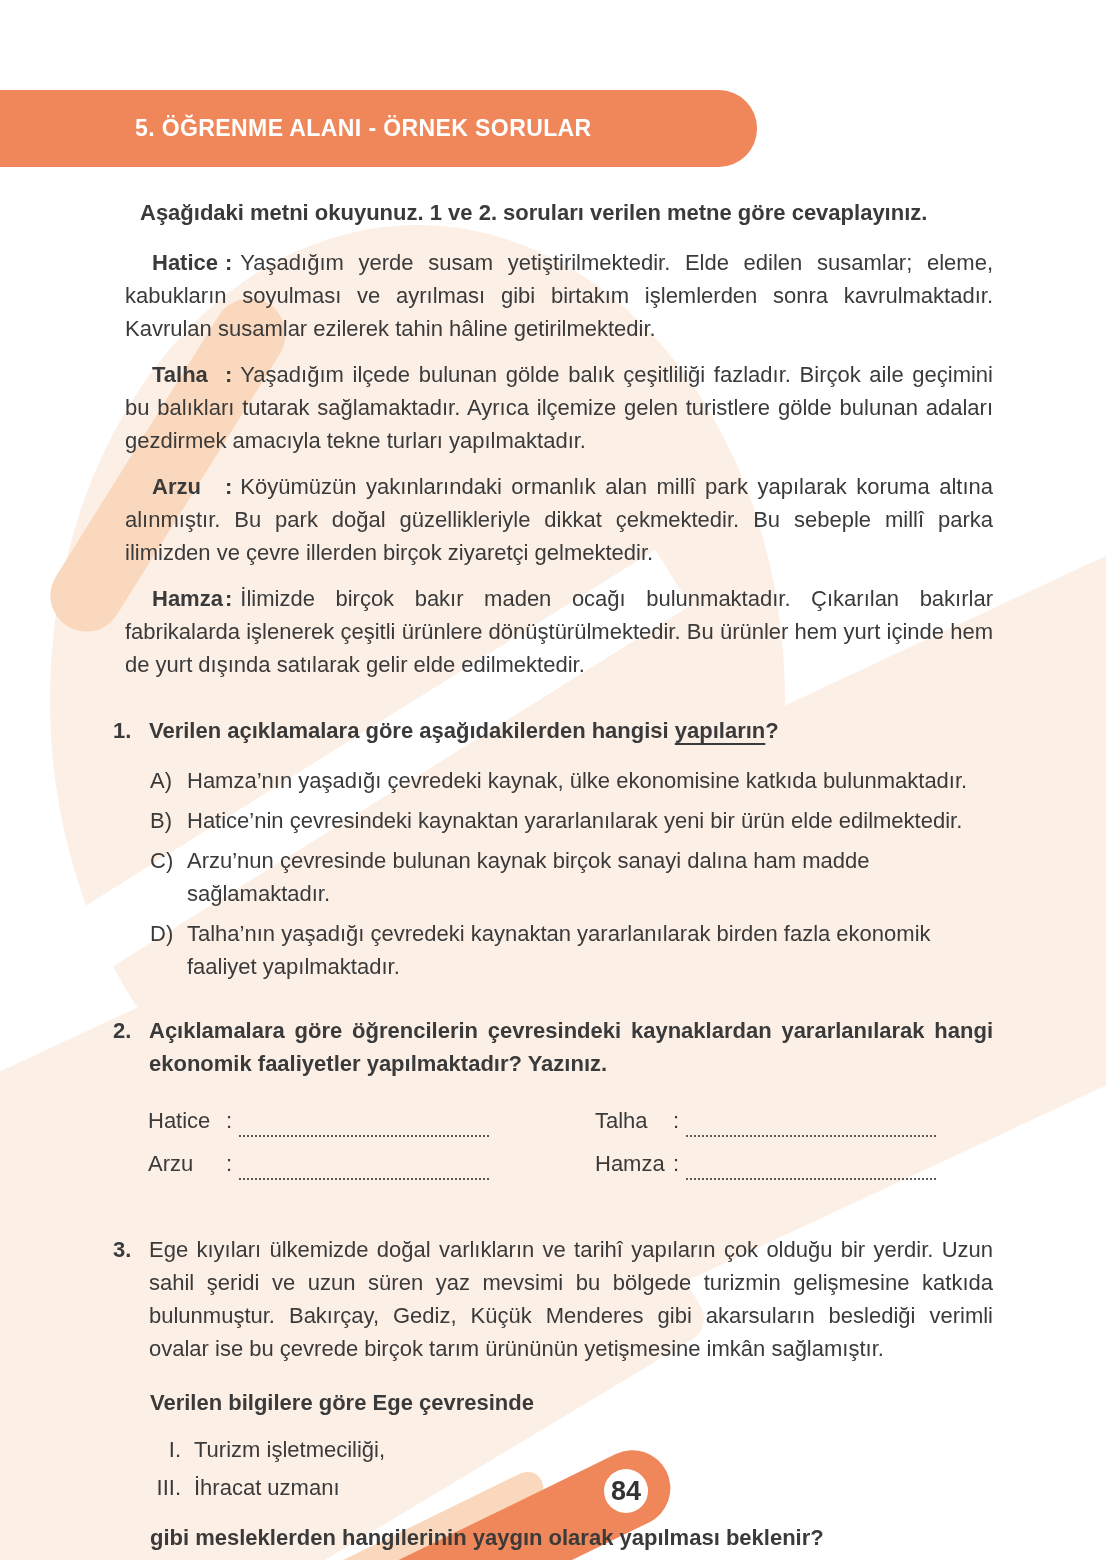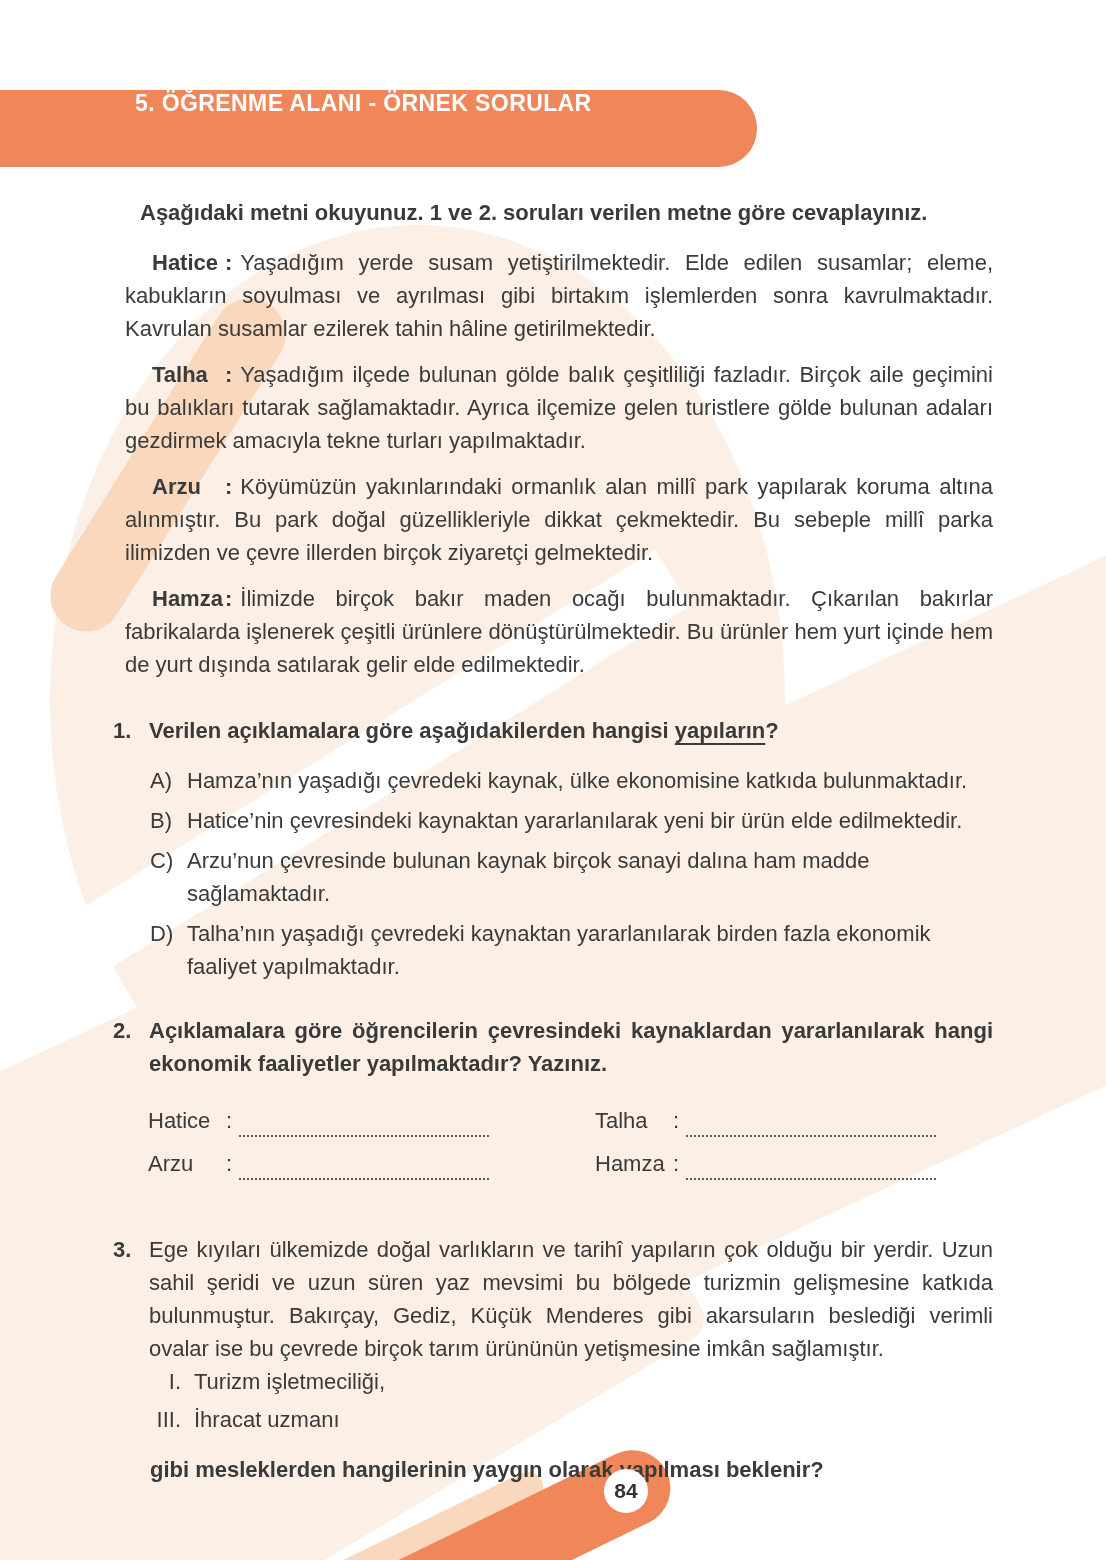--- a/index.html
+++ b/index.html
@@ -20,29 +20,29 @@
   .deco-band   { left: -300px; top: 630px;  width: 2600px; height: 480px; border-radius: 240px; background: #fcefe6; transform: rotate(-25deg); }
   .deco-corner { left: -200px; top: 1280px; width: 900px;  height: 300px; border-radius: 24px; background: #fcefe6; transform: rotate(-31deg); }
   .deco-stripe { left: -85px;  top: 762px;  width: 820px;  height: 66px;  background: #ffffff; transform: rotate(-32deg); z-index: 1; }
   .deco-ribbon-light  { left: 143px; top: 1557px; width: 420px; height: 32px; border-radius: 16px; background: #fad8bd; transform: rotate(-26deg); z-index: 1; }
   .deco-ribbon-orange { left: 2px;   top: 1587px; width: 700px; height: 76px; border-radius: 38px; background: #f0875a; transform: rotate(-26deg); z-index: 2; }
   .page-badge {
     position: absolute; z-index: 3;
     left: 604px; top: 1469px; width: 44px; height: 44px;
     border-radius: 50%; background: #ffffff;
     display: flex; align-items: center; justify-content: center;
-    font-size: 21px; font-weight: bold; color: #333333;
+    font-size: 27px; font-weight: bold; color: #333333;
   }
   
   .banner {
     position: absolute; z-index: 2;
     left: 0; top: 90px; width: 757px; height: 77px;
     background: #f0875a;
     border-radius: 0 38px 38px 0;
-    display: flex; 
+    display: flex; align-items: center;
     padding-left: 135px; box-sizing: border-box;
   }
   .banner-title { color: #ffffff; font-size: 23px; font-weight: bold; letter-spacing: 0.4px; }
   
   .content {
     position: absolute; z-index: 2;
     left: 113px; top: 196px; width: 880px;
     font-size: 22px; line-height: 33px;
   }
   .instruction { font-weight: bold; margin: 0 0 17px 27px; }
@@ -160,20 +160,21 @@
           <span class="bline"></span>
         </div>
       </div>
     </div>
 
     <div class="q-block q3">
       <div class="q-body">
         <span class="qnum">3.</span>
         <span class="qtext">Ege kıyıları ülkemizde doğal varlıkların ve tarihî yapıların çok olduğu bir yerdir. Uzun sahil şeridi ve uzun süren yaz mevsimi bu bölgede turizmin gelişmesine katkıda bulunmuştur. Bakırçay, Gediz, Küçük Menderes gibi akarsuların beslediği verimli ovalar ise bu çevrede birçok tarım ürününün yetişmesine imkân sağlamıştır.</span>
       </div>
+      <p class="subheading">Verilen bilgilere göre Ege çevresinde</p>
       <div class="romans">
         <div class="ritem">
             <span class="rnum">I.</span>
             <span>Turizm işletmeciliği,</span>
           </div>
         <div class="ritem">
             <span class="rnum">III.</span>
             <span>İhracat uzmanı</span>
           </div>
       </div>

